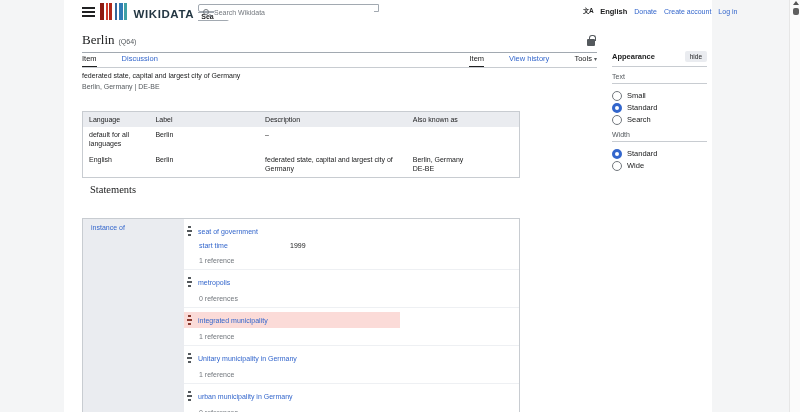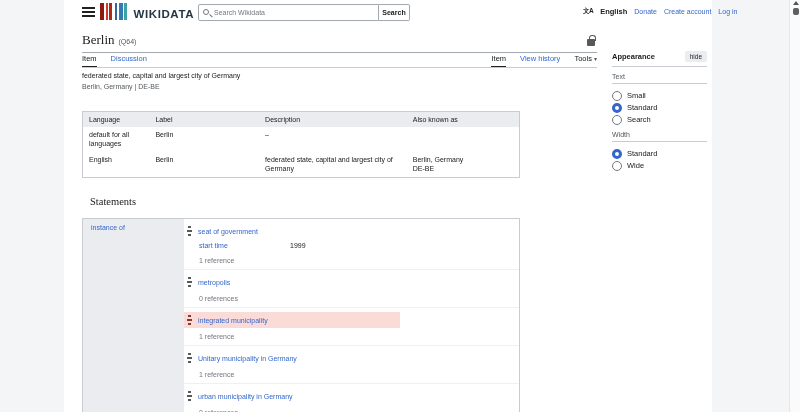--- a/index.html
+++ b/index.html
@@ -25,21 +25,21 @@
   #logo-bars { display:flex; align-items:stretch; height:17px; }
   #logo-bars i { display:block; margin-right:1.5px; }
   .lb1 { width:4px;  background:#8d1a10; }
   .lb2 { width:2px;  background:#d13b2a; }
   .lb3 { width:3px;  background:#b0281a; margin-right:3px !important; }
   .lb4 { width:2px;  background:#336699; }
   .lb5 { width:4px;  background:#2f7cb5; }
   .lb6 { width:3px;  background:#3fa0a5; }
   #logo-text { font-size:11.5px; font-weight:bold; letter-spacing:0.6px; color:#233642; }
 
-  #search-wrap { left:198px; top:4px; display:flex; height:17px; }
+  #search-wrap { left:198px; top:4px; display:flex; height:17px;flex-direction:column; }
   #search-box { position:relative; width:181px; height:17px; border:1px solid #a2a9b1;
                 border-radius:2px 0 0 2px; background:#fff; }
   #search-input { position:absolute; left:15px; top:0; width:160px; height:15px; border:none;
                   outline:none; font-size:7px; font-family:"Liberation Sans",sans-serif; color:#202122; }
   #search-input::placeholder { color:#72777d; }
   #search-glyph { position:absolute; left:4px; top:4px; width:6px; height:6px;
                   border:1.2px solid #72777d; border-radius:50%; }
   #search-glyph::after { content:""; position:absolute; left:4.5px; top:5px; width:3.5px; height:1.2px;
                   background:#72777d; transform:rotate(45deg); }
   #search-btn { width:31px; height:17px; border:1px solid #a2a9b1; border-left:none;
@@ -55,21 +55,21 @@
   #title-row { left:82px; top:32px; width:515px; height:21px; border-bottom:1px solid #a2a9b1; }
   #page-title { font-family:"Liberation Serif", serif; font-size:13px; color:#202122; }
   #page-qid { font-size:7px; color:#54595d; margin-left:4px; }
   #lock-icon { position:absolute; right:2px; top:7px; width:8px; height:7px; background:#54595d;
                border-radius:1px; }
   #lock-icon::before { content:""; position:absolute; left:1.5px; top:-4px; width:5px; height:5px;
                border:1.4px solid #54595d; border-bottom:none; border-radius:3px 3px 0 0; }
 
   #tabs-row { left:82px; top:54px; width:515px; height:14px; border-bottom:1px solid #c8ccd1;
               display:flex; justify-content:space-between; align-items:flex-start; }
-  .tab-group { display:flex; gap:14px;justify-content:space-between; }
+  .tab-group { display:flex; gap:25px;justify-content:space-between; }
   .tab { font-size:7.5px; color:#202122; padding-bottom:3px; cursor:pointer; }
   .tab.active { border-bottom:1.6px solid #202122; }
   .tab.link { color:#3366cc; }
   #tools-chevron { color:#54595d; font-size:6px; }
 
   
   #entity-desc { left:82px; top:72px; font-size:7px; color:#202122; }
   #entity-aliases { left:82px; top:83px; font-size:7px; color:#54595d; }
 
   
@@ -79,21 +79,21 @@
                     padding:4px 6px; }
   #terms-table td { padding:3px 6px 4px 6px; vertical-align:top; line-height:9px; color:#202122; }
   #terms-table th:nth-child(1), #terms-table td:nth-child(1) { width:67px; }
   #terms-table th:nth-child(2), #terms-table td:nth-child(2) { width:110px; }
   #terms-table th:nth-child(3), #terms-table td:nth-child(3) { width:148px; }
   #terms-table th:nth-child(4), #terms-table td:nth-child(4) { width:113px; }
   .dash { color:#72777d; }
   .alias-line { display:block; }
 
   
-  #statements-heading { left:90px; top:196px; font-family:"Liberation Serif", serif;
+  #statements-heading { left:90px; top:184px; font-family:"Liberation Serif", serif;
                         font-size:10.5px; color:#202122; }
   #statements { left:82px; top:218px; width:438px; height:196px; border:1px solid #c8ccd1;
                 display:flex; background:#fff; }
   #prop-col { width:101px; background:#eaecf0; padding:5px 8px; }
   #prop-col a { font-size:7px; }
   #claims-col { flex:1; }
   .claim { border-bottom:1px solid #eef0f3; padding:4px 0 5px 0; }
   .claim:last-child { border-bottom:none; }
   .value-row { display:flex; align-items:center; height:16px; padding-left:3px; }
   .claim.deprecated .value-row { background:#fbdbd8; width:216px; }

